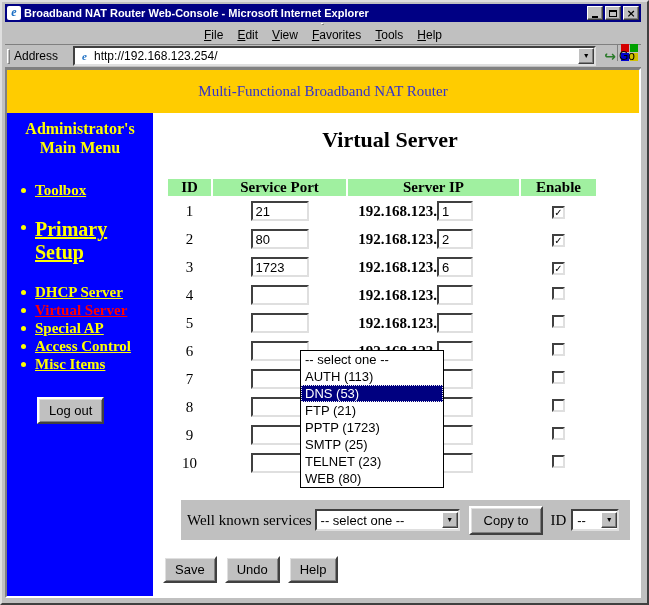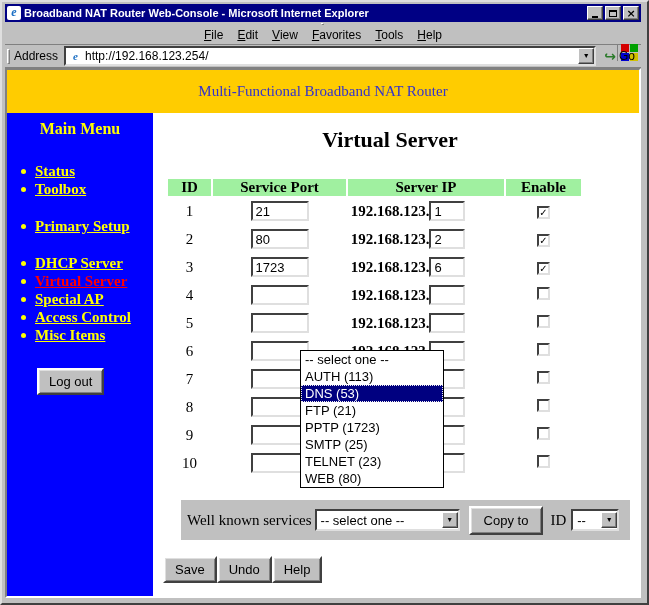--- a/index.html
+++ b/index.html
@@ -56,21 +56,21 @@
     font:12px "Liberation Sans", sans-serif; color:#000;
   }
   .menu-item::first-letter { text-decoration:underline; }
   .throbber {
     margin-left:auto; width:24px; height:20px;
     display:grid; grid-template-columns:8px 8px; grid-template-rows:8px 8px;
     gap:1px; align-content:center; justify-content:center;
     border-left:1px solid #808080;
   }
   .throbber i { display:block; }
-  .addr-label { font:12px "Liberation Sans", sans-serif; color:#000; margin-right:6px; }
+  .addr-label { font:12px "Liberation Sans", sans-serif; color:#000; margin-right:15px; }
   .addr-combo {
     flex:1; height:20px; background:#fff; display:flex; align-items:center;
     border:2px solid; border-color:#404040 #dfdfdf #dfdfdf #404040;
   }
   .addr-icon {
     width:13px; height:13px; margin:0 3px; border-radius:2px;
     color:#1b6fc4; font:italic bold 11px/12px "Liberation Serif", serif; text-align:center;
   }
   .url-input {
     flex:1; border:none; outline:none; height:14px;
@@ -108,21 +108,21 @@
   .sb-item { position:relative; padding:0 2px 0 28px; line-height:18px; }
   .sb-item.gap { margin-top:19px; }
   .bullet {
     position:absolute; left:14px; top:7px; width:5px; height:5px;
     border-radius:50%; background:var(--sidebar_link);
   }
   .sb-link {
     color:var(--sidebar_link); font:bold 15px "Liberation Serif", serif;
     text-decoration:underline; cursor:pointer;
   }
-  .sb-item.big .sb-link { font-size:15px; }
+  .sb-item.big .sb-link { font-size:20px; }
   .sb-item.active .sb-link { color:var(--sidebar_active_link); }
   .logout-btn { margin:24px 0 0 30px; }
 
   
   .btn95 {
     background:var(--chrome); color:#000;
     border:2px solid; border-color:#fff #404040 #404040 #fff;
     box-shadow:inset 1px 1px 0 #dfdfdf, inset -1px -1px 0 #808080;
     font:13px "Liberation Sans", sans-serif; padding:4px 10px; cursor:pointer;
   }
@@ -135,21 +135,21 @@
   }
   .vs-table {
     position:absolute; left:13px; top:64px;
     border-collapse:separate; border-spacing:2px;
     font:15px "Liberation Serif", serif;
   }
   .vs-table th {
     background:var(--table_header_bg); font:bold 15px "Liberation Serif", serif;
     height:17px; text-align:center; font-weight:bold; padding:0 4px;
   }
-  .col-id { width:43px; } .col-port { width:133px; } .col-ip { width:156px; } .col-en { width:75px; }
+  .col-id { width:43px; } .col-port { width:133px; } .col-ip { width:171px; } .col-en { width:75px; }
   .vs-table td { height:26px; text-align:center; }
   .td-ip { text-align:right; padding-right:36px; white-space:nowrap; }
   .txt {
     border:2px solid; border-color:#404040 #dfdfdf #dfdfdf #404040;
     background:#fff; font:13px "Liberation Sans", sans-serif; color:#000;
     height:20px; padding:0 3px; outline:none;
   }
   .txt.port { width:58px; }
   .txt.suffix { width:36px; vertical-align:middle; }
   .ip-prefix { vertical-align:middle;font-weight:bold; }
@@ -187,21 +187,21 @@
   }
   .selectbox .value {
     flex:1; font:13px "Liberation Sans", sans-serif; color:#000;
     padding:0 4px; white-space:nowrap; overflow:hidden;
   }
   .sel-services { width:145px; margin-left:3px; }
   .sel-id { width:48px; margin-left:5px; }
   .copyto-btn { margin-left:9px; padding:5px 13px; }
   .id-label { font:15px "Liberation Serif", serif; margin-left:7px; }
 
-  .actions { position:absolute; left:10px; top:443px; display:flex; }
+  .actions { position:absolute; left:10px; top:443px; display:flex; gap:8px; }
 </style>
 </head>
 <body>
 
 <div class="window">
 
   <div class="titlebar">
     <span class="titlebar-icon">e</span>
     <span class="titlebar-text">Broadband NAT Router Web-Console - Microsoft Internet Explorer</span>
     <span class="win-btns">
@@ -241,24 +241,24 @@
       <span class="go-label">Go</span>
     </span>
   </div>
 
   <div class="viewport">
     <div class="banner">Multi-Functional Broadband NAT Router</div>
     <div class="page-body">
 
       <div class="sidebar">
         <div class="sb-title">
+          <div>Administrator's</div>
           <div>Main Menu</div>
         </div>
         <div class="sb-list" id="sb-list">
-            <div class="sb-item"><span class="bullet"></span><span class="sb-link">Status</span></div>
             <div class="sb-item"><span class="bullet"></span><span class="sb-link">Toolbox</span></div>
             <div class="sb-item gap big"><span class="bullet"></span><span class="sb-link">Primary Setup</span></div>
             <div class="sb-item gap"><span class="bullet"></span><span class="sb-link">DHCP Server</span></div>
             <div class="sb-item active"><span class="bullet"></span><span class="sb-link">Virtual Server</span></div>
             <div class="sb-item"><span class="bullet"></span><span class="sb-link">Special AP</span></div>
             <div class="sb-item"><span class="bullet"></span><span class="sb-link">Access Control</span></div>
             <div class="sb-item"><span class="bullet"></span><span class="sb-link">Misc Items</span></div>
           </div>
         <button class="btn95 logout-btn">Log out</button>
       </div>

